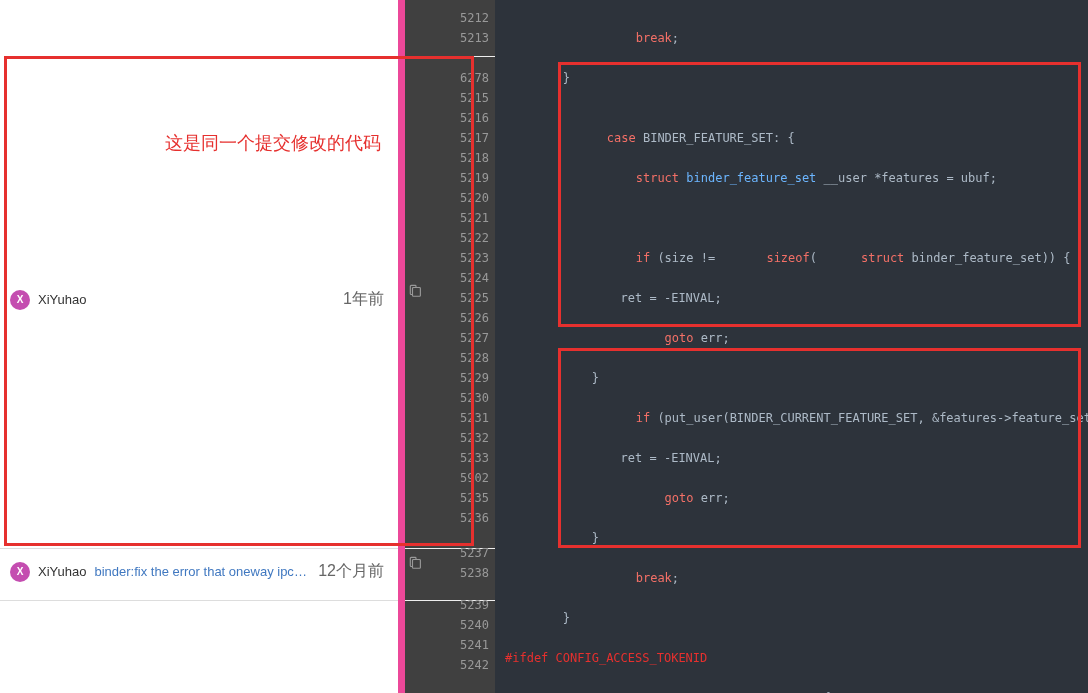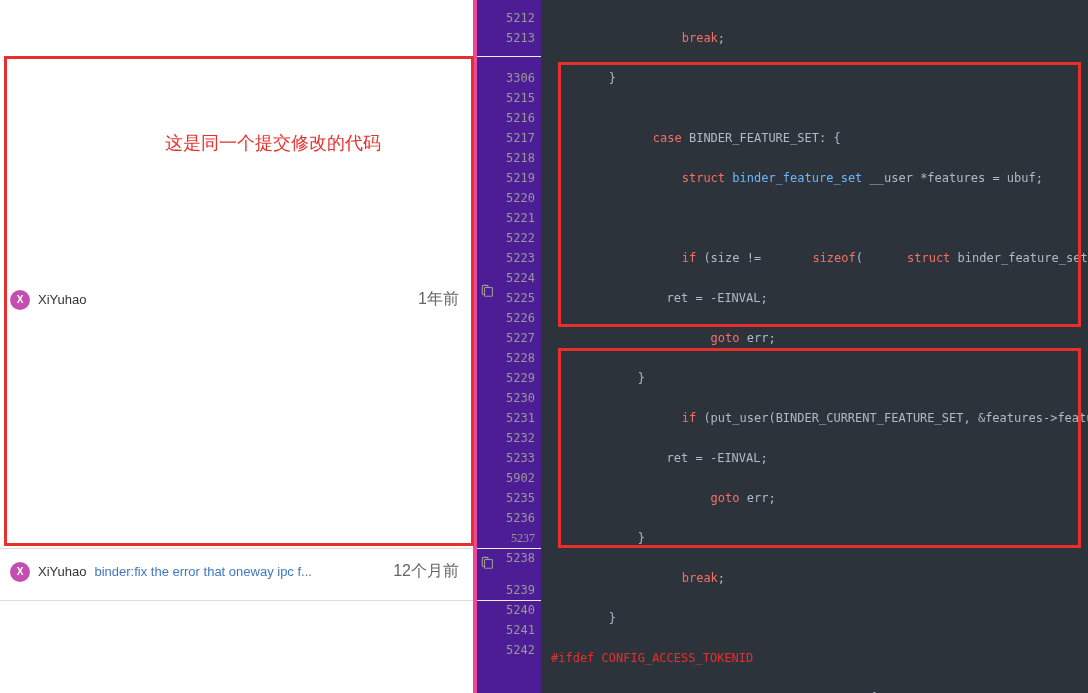--- a/index.html
+++ b/index.html
@@ -10,30 +10,30 @@
   width: 1088px;
   height: 693px;
   overflow: hidden;
   position: relative;
 }
 .container {
   display: flex;
   height: 693px;
 }
 .left-panel {
-  width: 477px;
-  border-right: 4px solid #ec4899;
+  width: 405px;
+  border-right: 7px solid #ec4899;
   background: #fff;
   position: relative;
   flex-shrink: 0;
   padding-left: 40px;
 }
 .gutter-panel {
-  width: 64px;
-  background: #4c1d95;
+  width: 90px;
+  background: #404040;
   flex-shrink: 0;
   position: relative;
 }
 .code-panel {
   flex: 1;
   background: #2d333b;
   position: relative;
   overflow: hidden;
 }
 .blame-section {
@@ -184,21 +184,21 @@
         </svg>
     </div>
 
     <div class="gutter-divider" style="top:56px;"></div>
     <div class="gutter-divider" style="top:548px;"></div>
     <div class="gutter-divider" style="top:600px;"></div>
 
     <div class="line-numbers">
       <div class="line-num" style="margin-top:8px;">5212</div>
       <div class="line-num">5213</div>
-      <div class="line-num" style="margin-top:20px;">3306</div>
+      <div class="line-num" style="margin-top:20px;">6278</div>
       <div class="line-num">5215</div>
       <div class="line-num">5216</div>
       <div class="line-num">5217</div>
       <div class="line-num">5218</div>
       <div class="line-num">5219</div>
       <div class="line-num">5220</div>
       <div class="line-num">5221</div>
       <div class="line-num">5222</div>
       <div class="line-num">5223</div>
       <div class="line-num">5224</div>
@@ -207,21 +207,21 @@
       <div class="line-num">5227</div>
       <div class="line-num">5228</div>
       <div class="line-num">5229</div>
       <div class="line-num">5230</div>
       <div class="line-num">5231</div>
       <div class="line-num">5232</div>
       <div class="line-num">5233</div>
       <div class="line-num">5902</div>
       <div class="line-num">5235</div>
       <div class="line-num">5236</div>
-      <div class="line-num" style="margin-top:0;font-family:Liberation Serif, serif;">5237</div>
+      <div class="line-num" style="margin-top:15px;">5237</div>
       <div class="line-num">5238</div>
       <div class="line-num" style="margin-top:12px;">5239</div>
       <div class="line-num">5240</div>
       <div class="line-num">5241</div>
       <div class="line-num">5242</div>
     </div>
   </div>
 
   <div class="code-panel">
     <div class="code-lines">

